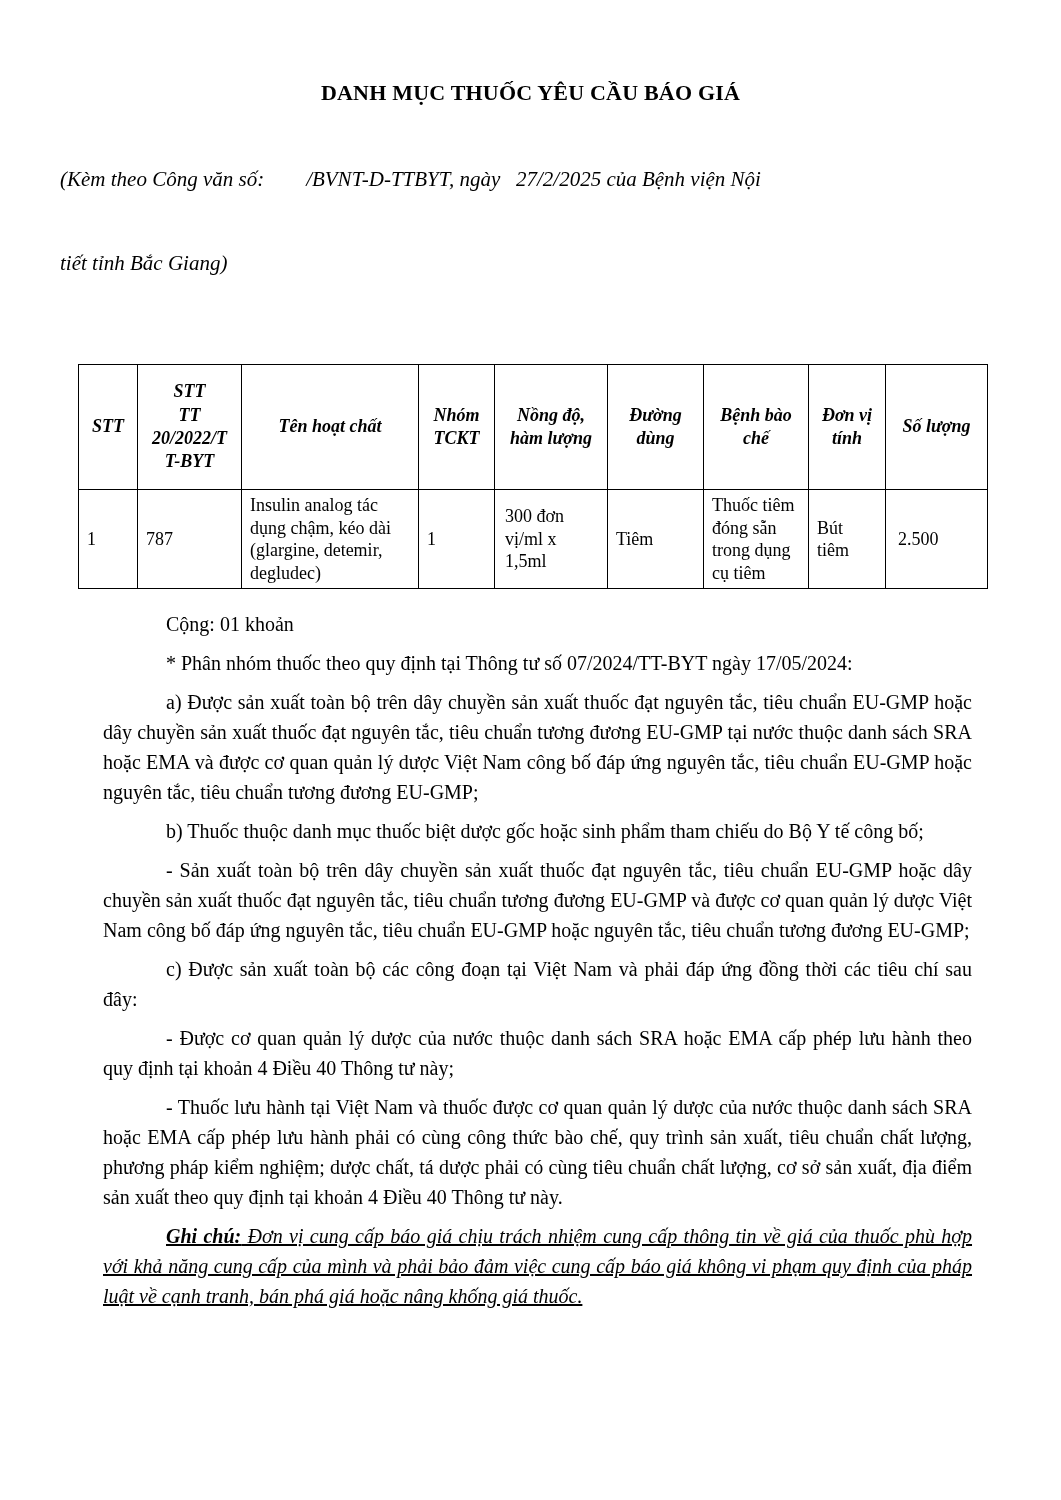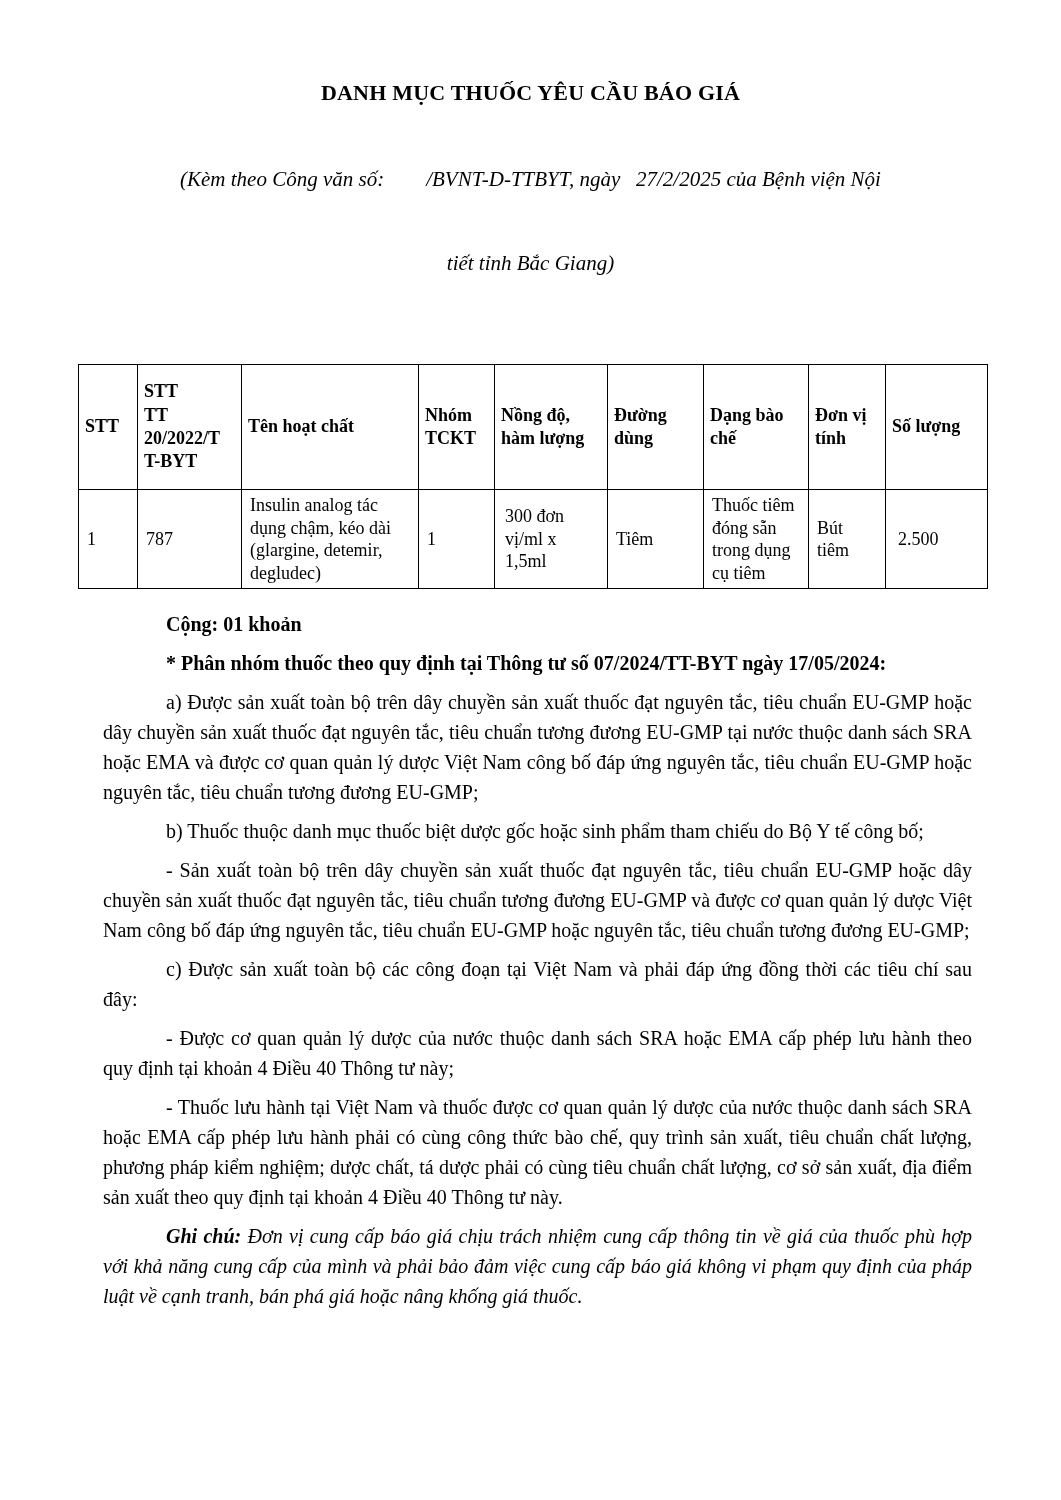--- a/index.html
+++ b/index.html
@@ -7,49 +7,49 @@
     width:1061px; height:1500px; background:#ffffff; color:#000;
     font-family:"Liberation Serif", serif;
     position:relative; box-sizing:border-box; padding-top:80px;
     margin:0 auto; overflow:hidden;
   }
   .doc-title {
     text-align:center; font-weight:bold; font-size:22px; line-height:26px;
     margin:0 45px 3px 45px; letter-spacing:0.2px;
   }
   .doc-subtitle {
-    text-align:center; font-style:italic; font-size:21px; line-height:28px;
+    font-style:italic; font-size:21px; line-height:28px;
     white-space:pre-wrap; margin:0 60px;
   }
   table.drug-table {
     border-collapse:collapse; table-layout:fixed;
     margin:31px 0 0 78px; width:909px;
   }
   .drug-table th, .drug-table td {
     border:1px solid #000; font-size:18px; overflow:hidden;
     vertical-align:middle; box-sizing:border-box;
   }
   .drug-table th {
-    font-weight:bold; text-align:left; white-space:pre-line;
-    line-height:1.3; padding:4px 6px;
+    font-weight:bold; text-align:center; white-space:pre-line;
+    line-height:1.3; padding:4px 6px;font-style:italic;
   }
   .drug-table thead tr { height:125px; }
   .drug-table tbody tr { height:91px; }
   .drug-table td { line-height:1.25; padding:4px 8px; }
   .c-center { text-align:left; }
   .c-left   { text-align:left; }
   .c-nong   { padding-right:22px !important; padding-left:10px !important; }
   .c-qty    { padding-left:12px !important; }
   .content {
     margin:20px 89px 0 103px; font-size:20px; line-height:30px;
     text-align:justify;
   }
   .content p { margin:0 0 9px 0; text-indent:63px; }
-  .bold { font-weight:bold; }
-  .note { font-style:italic; }
+  .bold { font-weight:normal; }
+  .note { font-style:italic;text-decoration:underline; }
   .note-label { font-weight:bold; font-style:italic; }
 </style>
 </head>
 <body>
 
 <div class="page">
 
   <div class="doc-title">DANH MỤC THUỐC YÊU CẦU BÁO GIÁ</div>
 
   <div class="doc-subtitle">
@@ -76,21 +76,21 @@
 TT
 20/2022/T
 T-BYT</th>
         <th>Tên hoạt chất</th>
         <th>Nhóm
 TCKT</th>
         <th>Nồng độ,
 hàm lượng</th>
         <th>Đường
 dùng</th>
-        <th>Dạng bào
+        <th>Bệnh bào
 chế</th>
         <th>Đơn vị
 tính</th>
         <th>Số lượng</th>
       </tr>
     </thead>
     <tbody>
       <tr>
         <td class="c-center">1</td>
         <td class="c-center">787</td>

